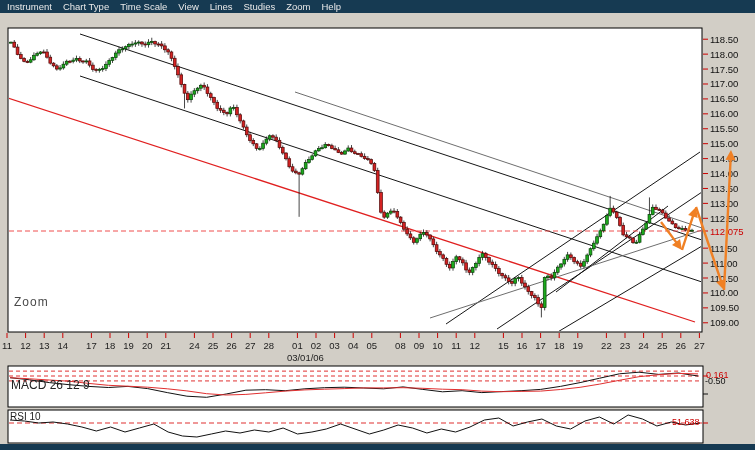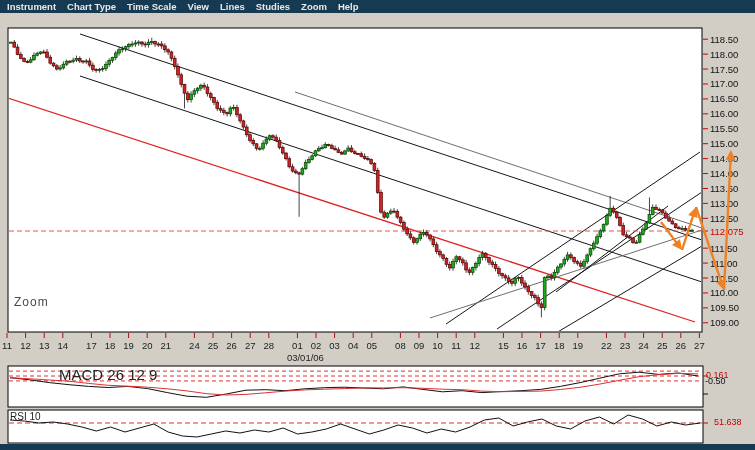--- a/index.html
+++ b/index.html
@@ -1,31 +1,31 @@
 <!DOCTYPE html>
 <html><head>
 <meta charset="utf-8">
 <style>
   html,body{margin:0;padding:0;background:#888;}
   #app{position:relative;width:755px;height:450px;background:#d2cec6;overflow:hidden;
        font-family:"Liberation Sans",sans-serif;border-right:1px solid #8e8a82;}
   #scene{position:absolute;left:0;top:0;z-index:1;}
   .ov{position:absolute;z-index:2;}
   #menubar{left:0;top:0;width:755px;height:13px;background:#163a52;color:#e9e9e9;
-           font-size:9.5px;line-height:13px;white-space:nowrap;font-weight:bold;}
+           font-size:9.5px;line-height:13px;white-space:nowrap;}
   #menubar .mi{display:inline-block;margin-right:11px;cursor:default;}
   #menubar .mi:first-child{margin-left:7px;}
   #titlebar{left:18px;top:14px;font-size:10px;color:#111;}
   #zoomlbl{left:14px;top:295px;font-size:12px;color:#4a4a4a;letter-spacing:1px;}
-  #macdlbl{left:11px;top:366px;font-size:15px;color:#222;margin-left:48px;}
+  #macdlbl{left:11px;top:378px;font-size:12px;color:#222;}
   #rsilbl{left:10px;top:411px;font-size:10px;color:#222;}
   .axval{font-size:9px;}
   #macdv1{left:706px;top:370px;color:#cc0000;}
   #macdv2{left:705px;top:376px;color:#111;}
-  #rsiv1{left:714px;top:417px;color:#cc0000;}
+  #rsiv1{left:672px;top:417px;color:#cc0000;}
   #bottomstrip{left:0;top:444px;width:755px;height:6px;background:#163a52;}
 </style>
 </head>
 <body>
 
 <div id="app">
   <svg id="scene" width="755" height="450" viewBox="0 0 755 450">
       <defs>
         <clipPath id="pc">
           <rect x="9" y="29" width="692" height="302"></rect>

